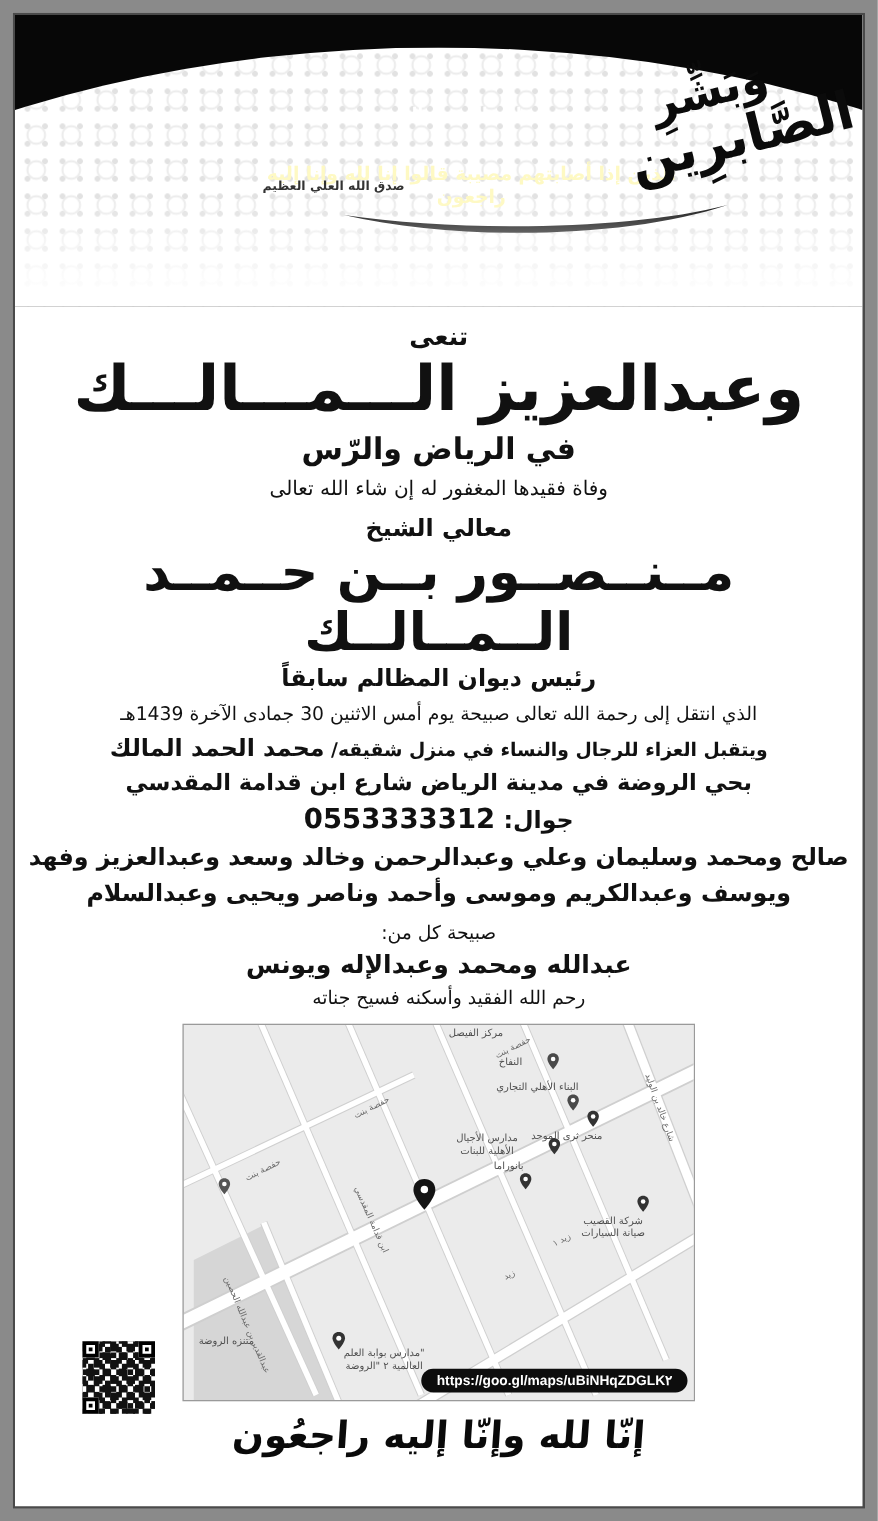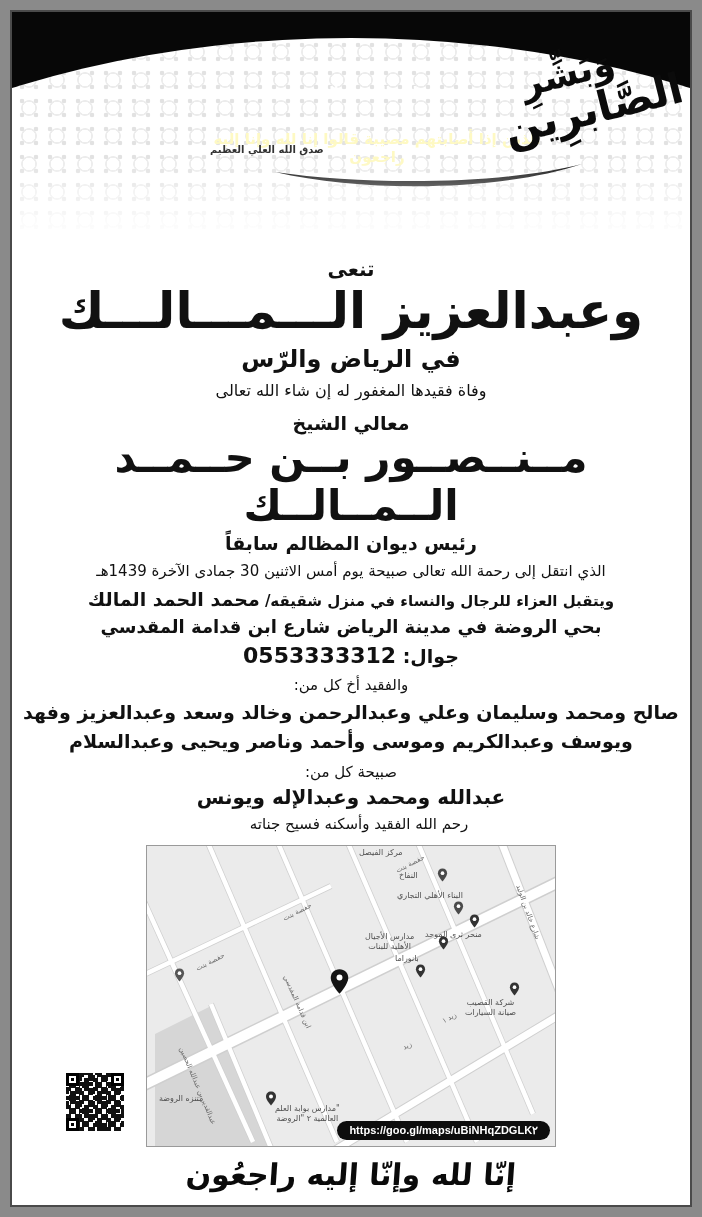--- a/index.html
+++ b/index.html
@@ -106,21 +106,20 @@
     <div class="t-condolence">
       <span>ويتقبل العزاء للرجال والنساء في منزل شقيقه/ </span><span class="host">محمد الحمد المالك</span>
     </div>
 
     <div class="t-address">بحي الروضة في مدينة الرياض شارع ابن قدامة المقدسي</div>
 
     <div class="t-mobile">
       <span>جوال: </span><span class="num">0553333312</span>
     </div>
 
-    <div class="t-rel-label">والفقيد أخ كل من:</div>
     <div class="t-names">
       <div>صالح ومحمد وسليمان وعلي وعبدالرحمن وخالد وسعد وعبدالعزيز وفهد</div>
       <div>ويوسف وعبدالكريم وموسى وأحمد وناصر ويحيى وعبدالسلام</div>
     </div>
 
     <div class="t-rel-label">صبيحة كل من:</div>
     <div class="t-sons">عبدالله ومحمد وعبدالإله ويونس</div>
 
     <div class="t-closing">رحم الله الفقيد وأسكنه فسيح جناته</div>
 

